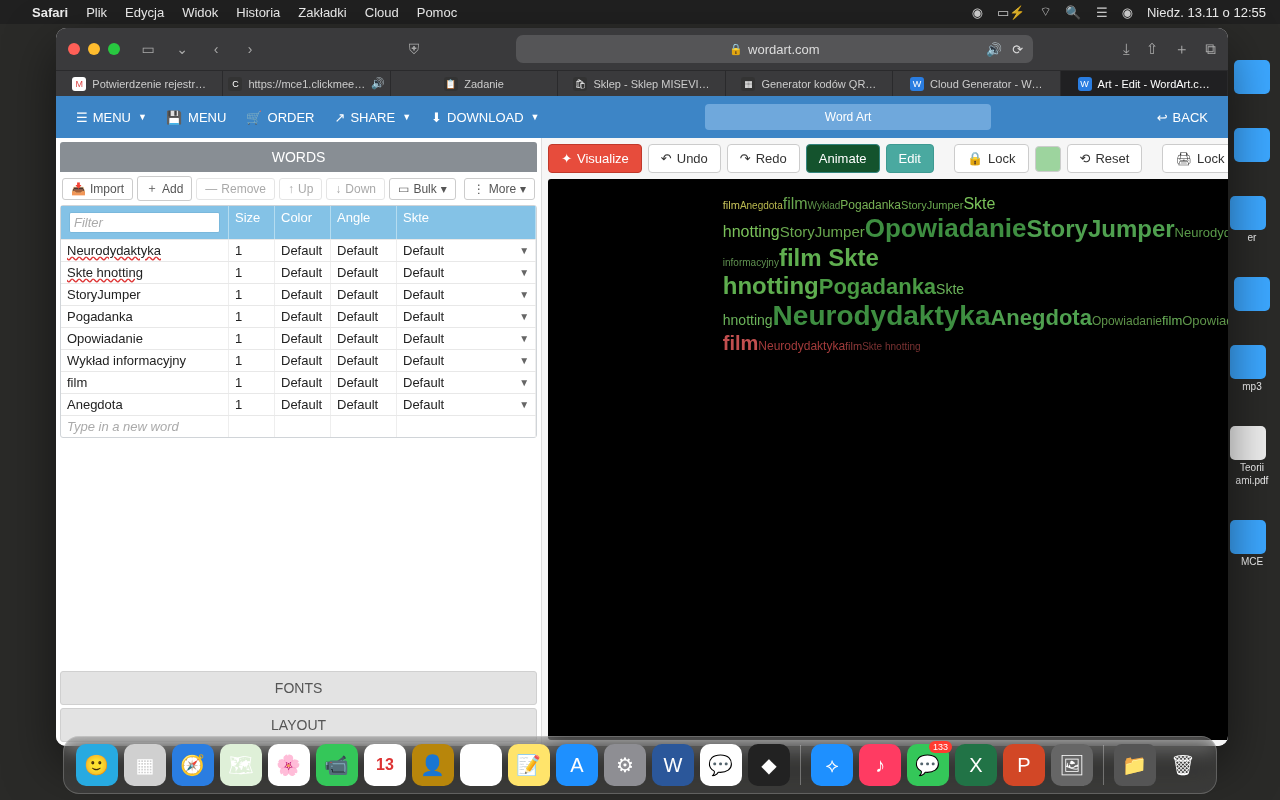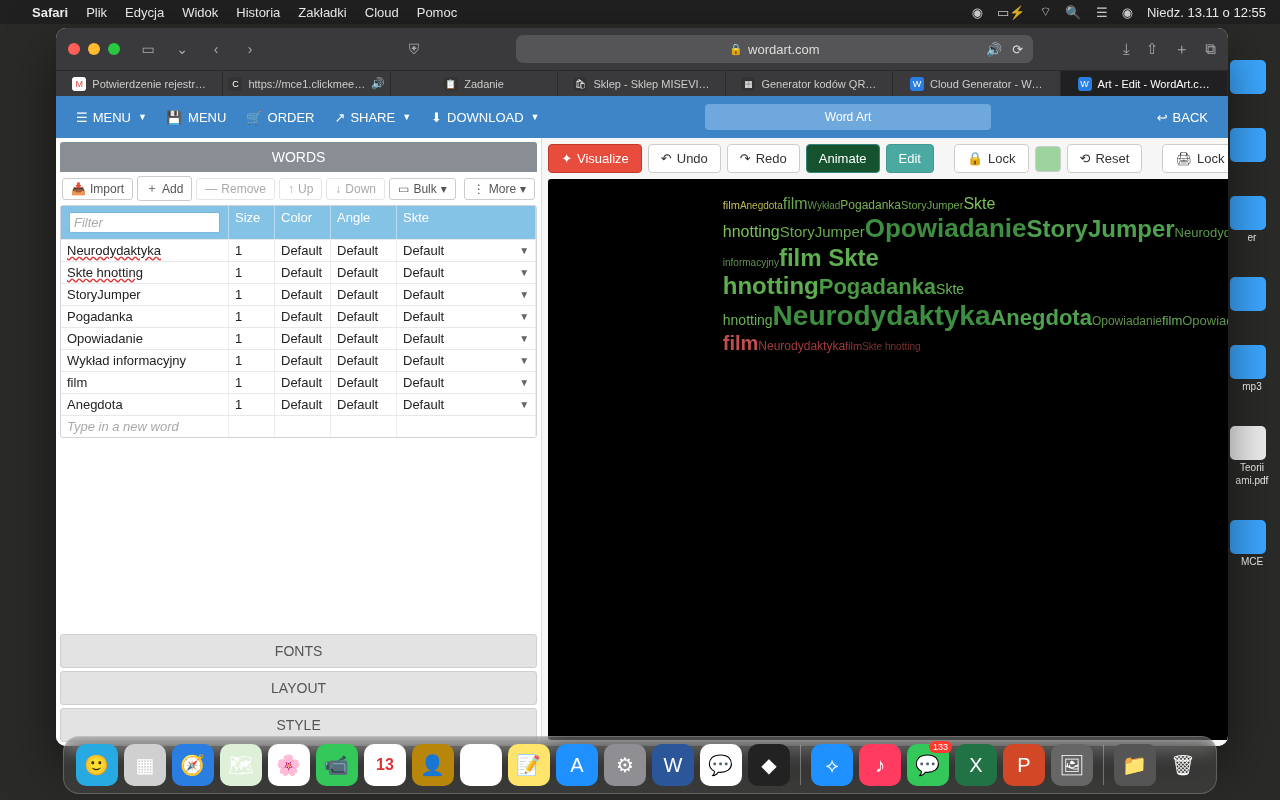--- a/index.html
+++ b/index.html
@@ -7,21 +7,21 @@
 
 
 .menubar { height:24px; background:rgba(30,30,30,.85); display:flex; align-items:center; padding:0 14px; color:#eee; font-size:13px; gap:18px; }
 .menubar .apple { font-size:15px; }
 .menubar .app { font-weight:bold; }
 .menubar .spacer { flex:1; }
 .menubar .right { display:flex; gap:14px; align-items:center; font-size:13px; }
 .menubar .icon { opacity:.85; }
 
 
-.desktop-icons { position:absolute; right:6px; top:60px; display:flex; flex-direction:column; gap:34px; z-index:0;}
+.desktop-icons { position:absolute; right:6px; top:60px; display:flex; flex-direction:column; gap:34px; z-index:0;align-items:center;}
 .desktop-icons .di { width:36px; height:34px; background:#3ca7ff; border-radius:5px; }
 .desktop-icons .label { font-size:10px; color:#eee; text-align:center; width:44px; margin-top:2px;}
 
 
 .safari { position:absolute; left:56px; top:28px; width:1172px; height:718px; background:#f2f2f2; border-radius:10px; overflow:hidden; box-shadow:0 20px 50px rgba(0,0,0,.5); }
 .titlebar { height:42px; background:#3a3a3c; display:flex; align-items:center; padding:0 12px; gap:10px; }
 .traffic { display:flex; gap:8px; }
 .traffic span { width:12px; height:12px; border-radius:50%; display:block; }
 .tl-r{background:#ff5f57}.tl-y{background:#febc2e}.tl-g{background:#28c840}
 .titlebar .tb-btn { width:24px; height:24px; display:flex; align-items:center; justify-content:center; color:#aaa; font-size:14px;}
@@ -297,21 +297,20 @@
             <div class="col-word">Type in a new word</div>
             <div class="col-size"></div>
             <div class="col-color"></div>
             <div class="col-angle"></div>
             <div class="col-font"></div>
           </div>
       </div>
       <div class="filler"></div>
       <div class="accordion">FONTS</div>
       <div class="accordion">LAYOUT</div>
-      <div class="accordion">STYLE</div>
     </div>
 
     <div class="right-panel">
       <div class="canvas-toolbar">
         <div class="cb red">✦ <span>Visualize</span></div>
         <div class="cb">↶ <span>Undo</span></div>
         <div class="cb">↷ <span>Redo</span></div>
         <div class="cb teal">
             <span>Animate</span>
           </div>

